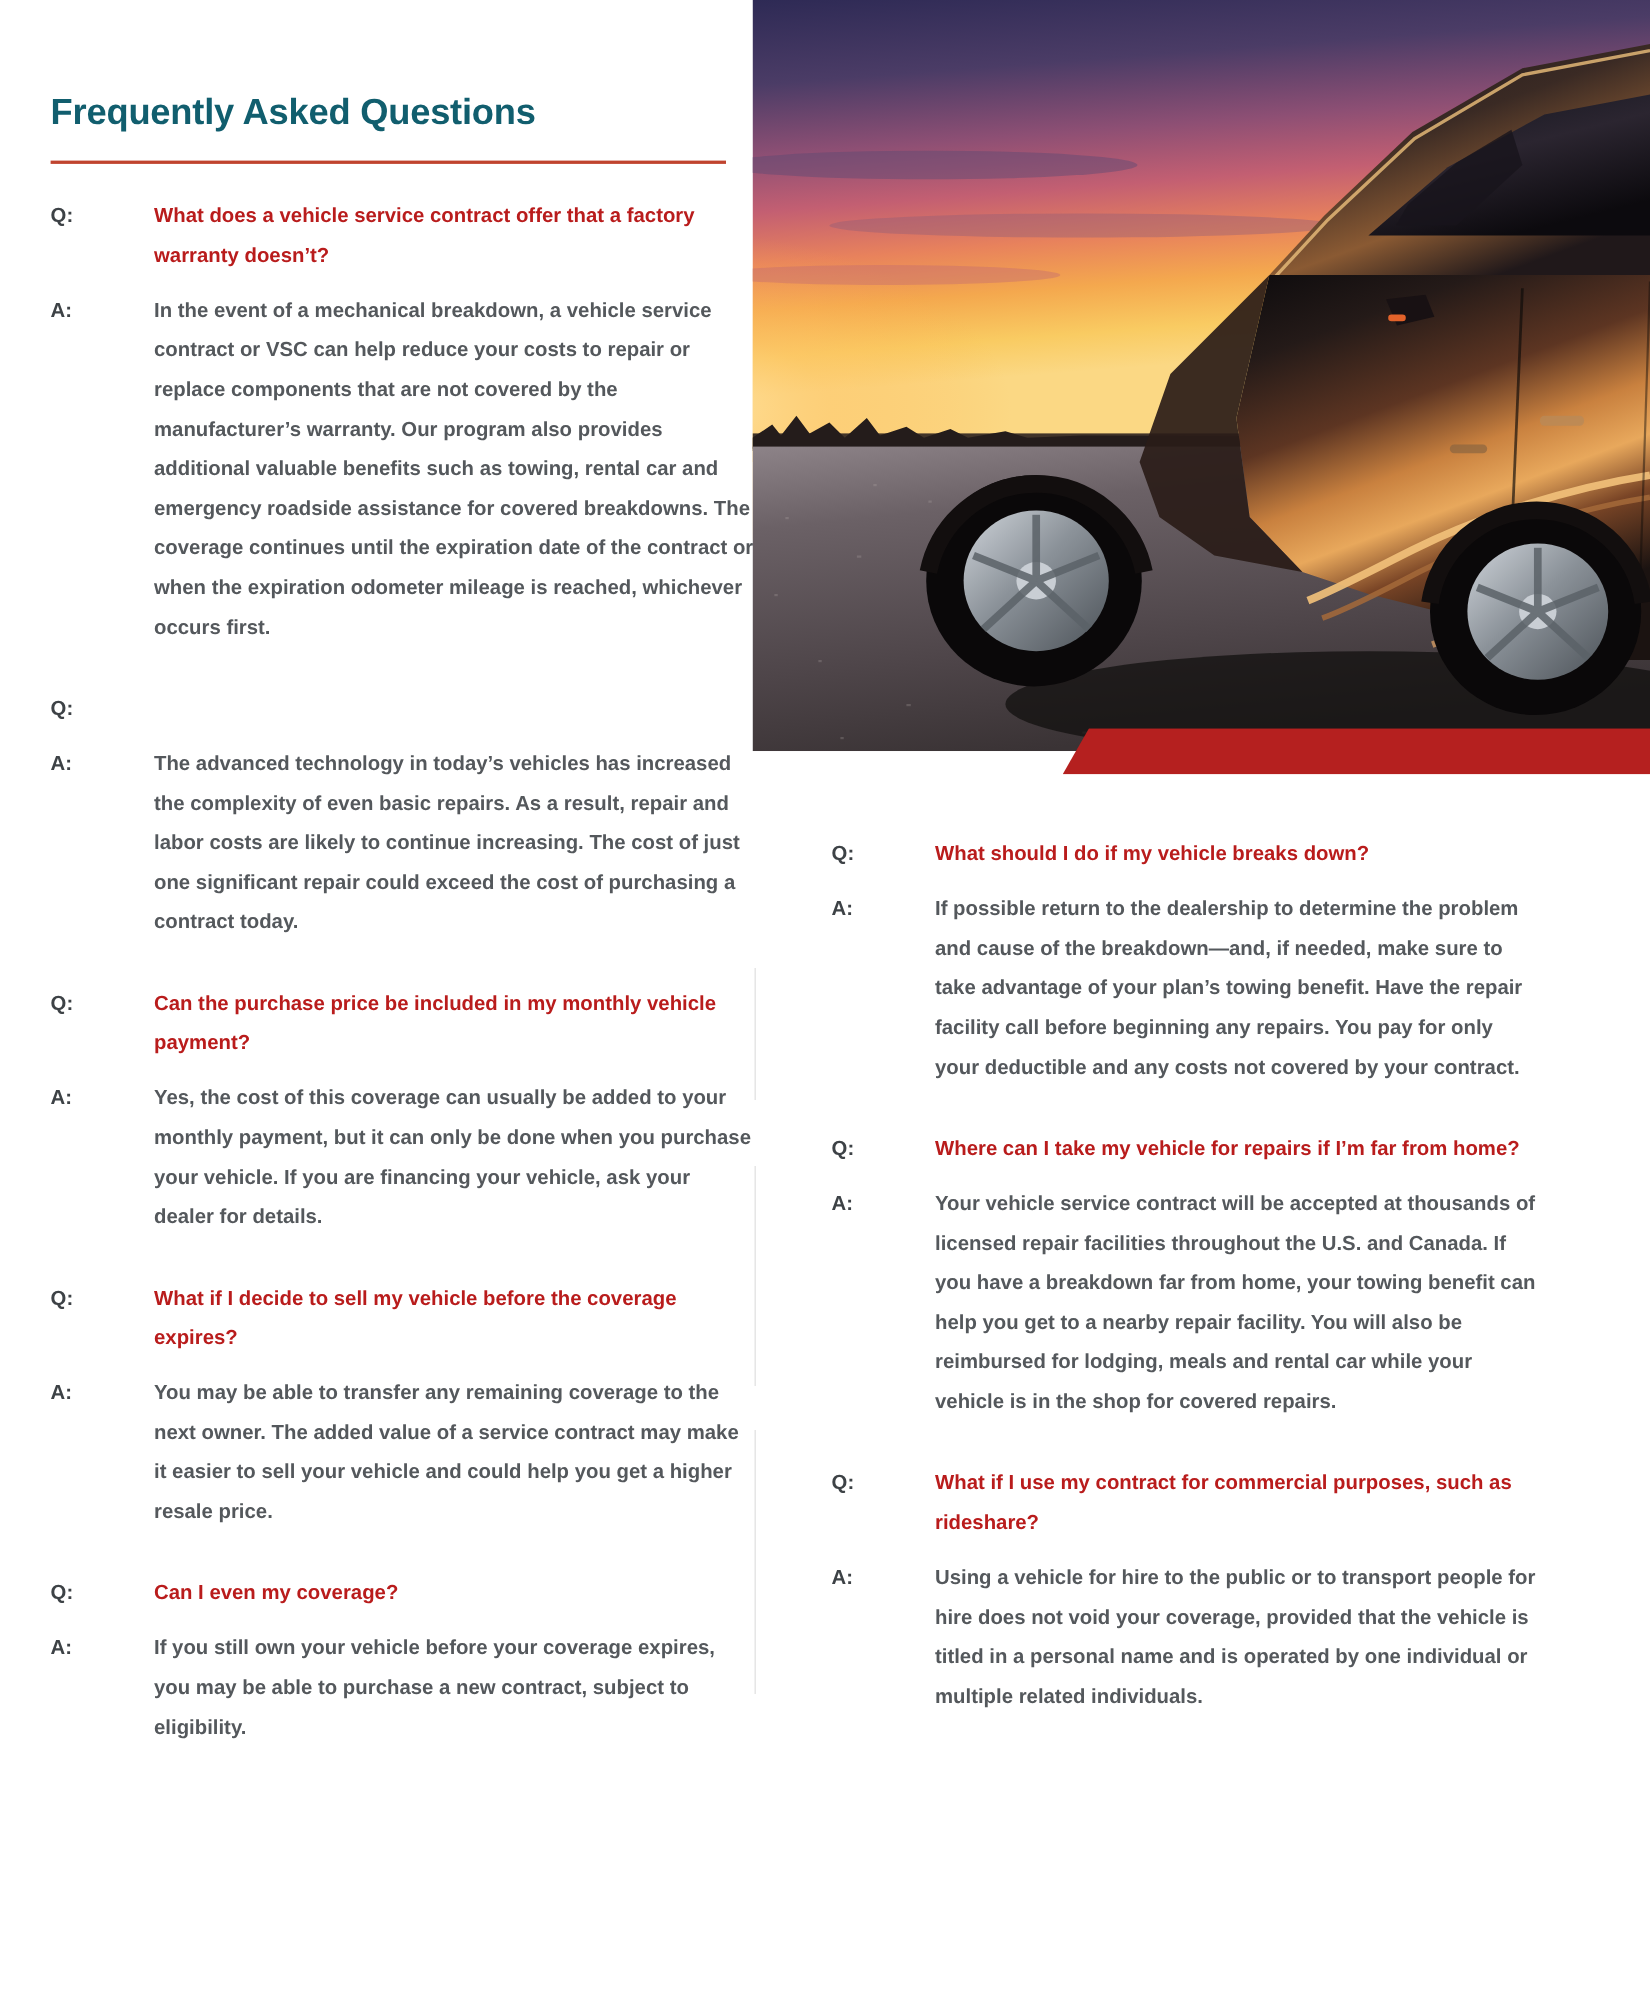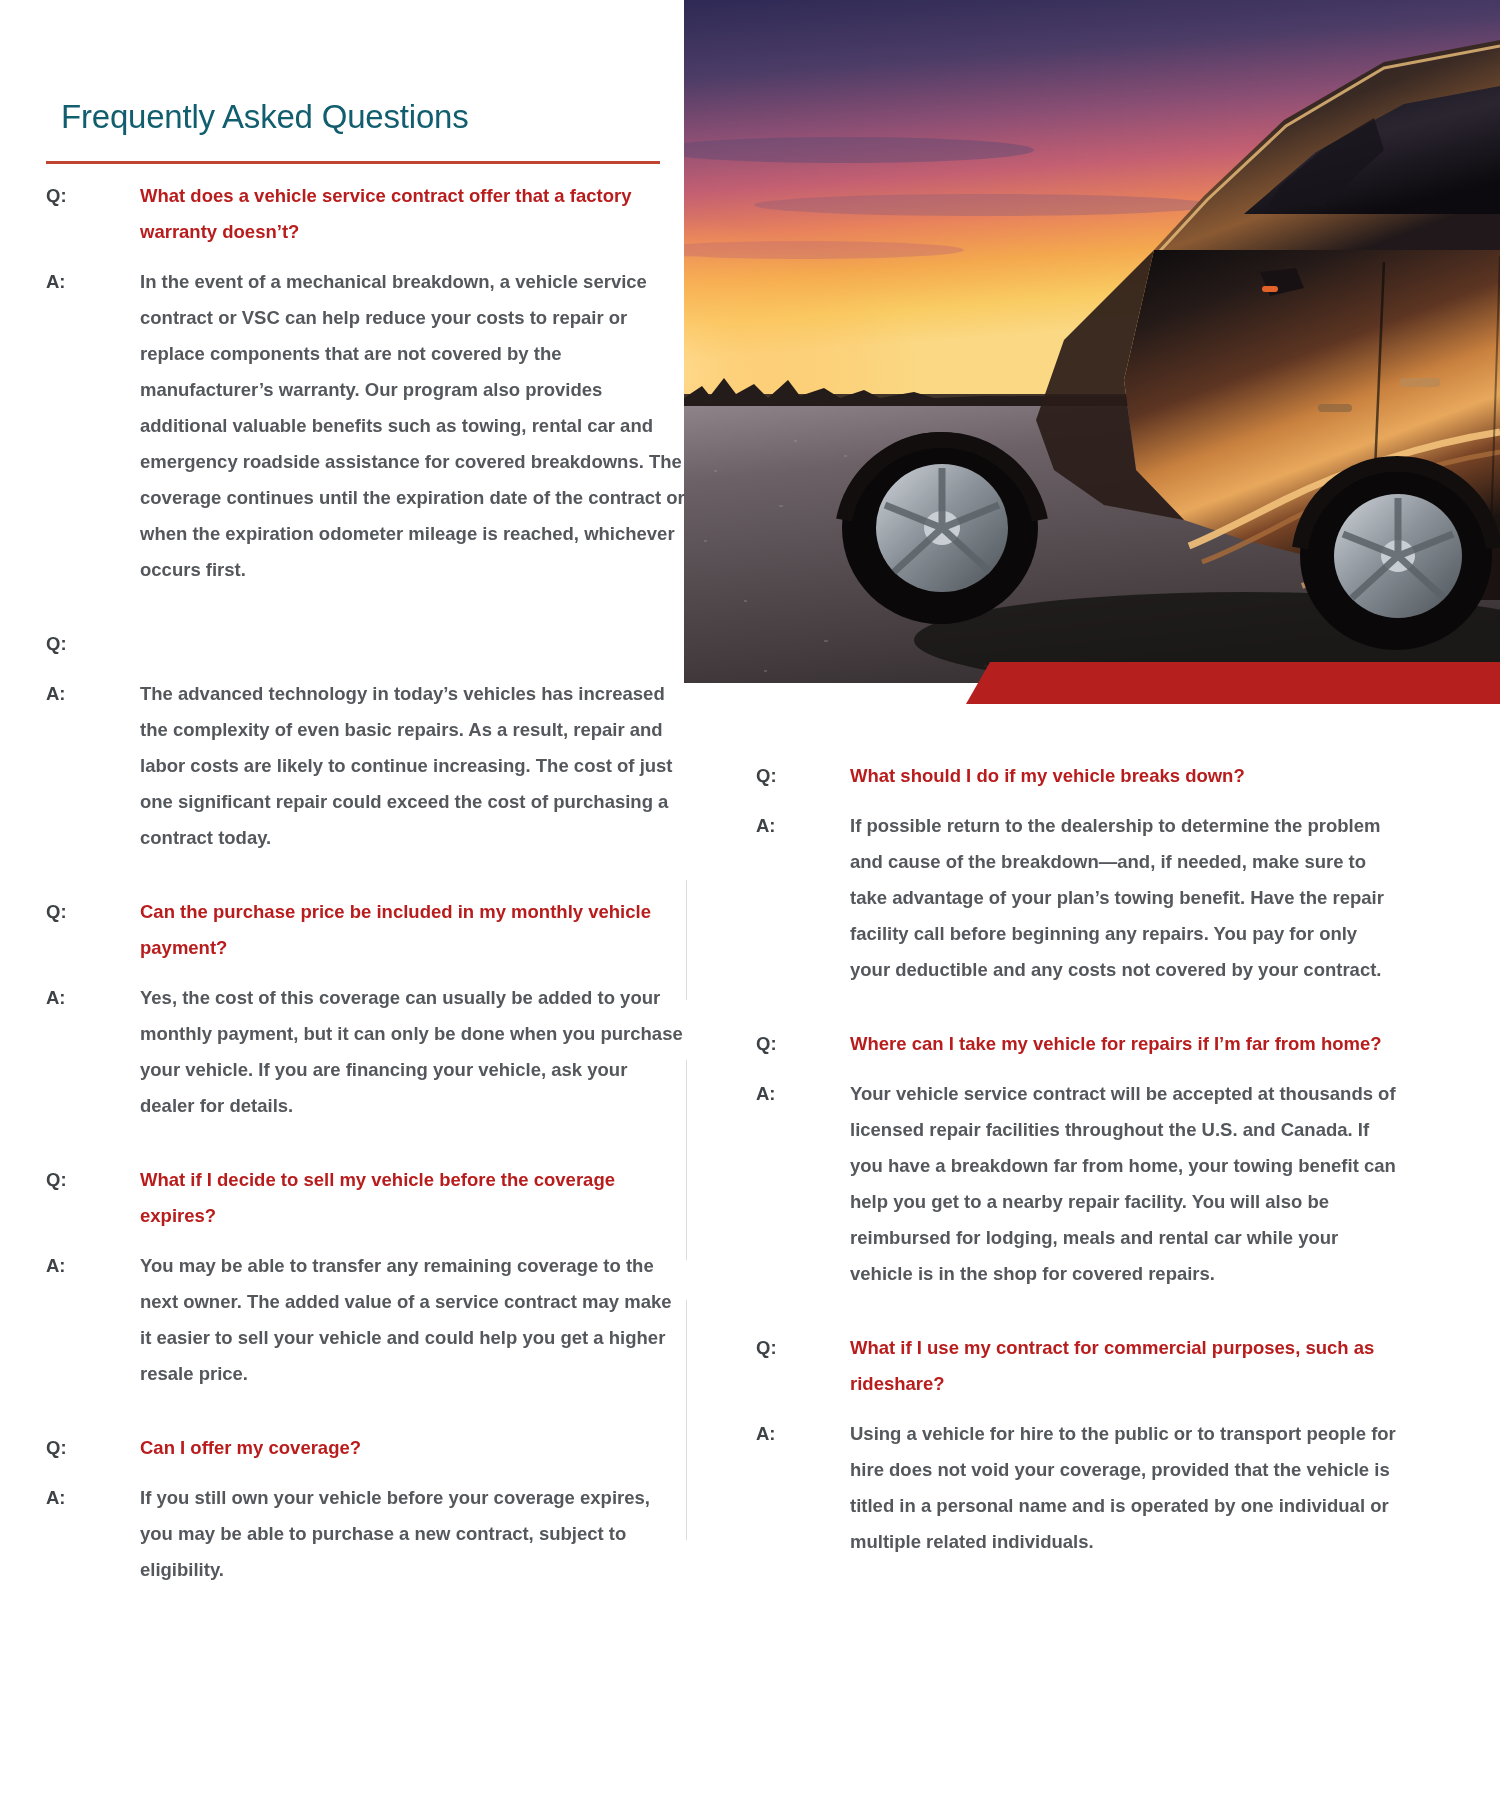--- a/index.html
+++ b/index.html
@@ -41,24 +41,24 @@
 
   
   #title-block {
     position: absolute;
     left: 46px;
     top: 84px;
     width: 640px;
   }
   #page-title {
     font-size: 33px;
-    font-weight: normal;
+    font-weight: bold;
     color: #115e6e;
     letter-spacing: -0.2px;
-    margin: 15px;
+    margin: 0;
     line-height: 1.1;
   }
   #title-rule {
     margin-top: 26px;
     width: 614px;
     height: 3px;
     background: #c0442f;
   }
 
   
@@ -300,21 +300,21 @@
       </div>
       <div class="qa-row answer-row">
         <div class="qa-label answer">A:</div>
         <div class="qa-text answer">You may be able to transfer any remaining coverage to the next owner. The added value of a service contract may make it easier to sell your vehicle and could help you get a higher resale price.</div>
       </div>
     </div>
 
     <div class="qa-block">
       <div class="qa-row question-row">
         <div class="qa-label">Q:</div>
-        <div class="qa-text question">Can I offer my coverage?</div>
+        <div class="qa-text question">Can I even my coverage?</div>
       </div>
       <div class="qa-row answer-row">
         <div class="qa-label answer">A:</div>
         <div class="qa-text answer">If you still own your vehicle before your coverage expires, you may be able to purchase a new contract, subject to eligibility.</div>
       </div>
     </div>
 
   </div>
 
   <div class="column" id="col-right">

